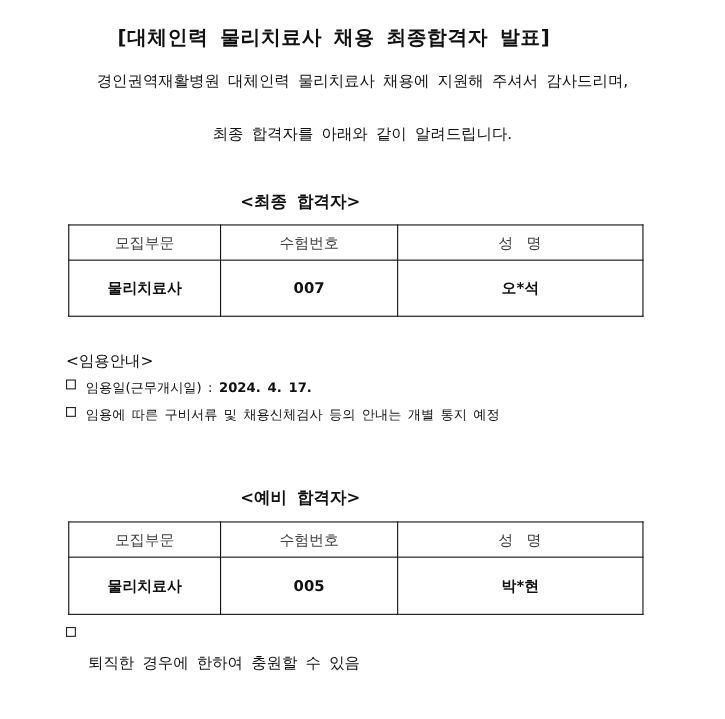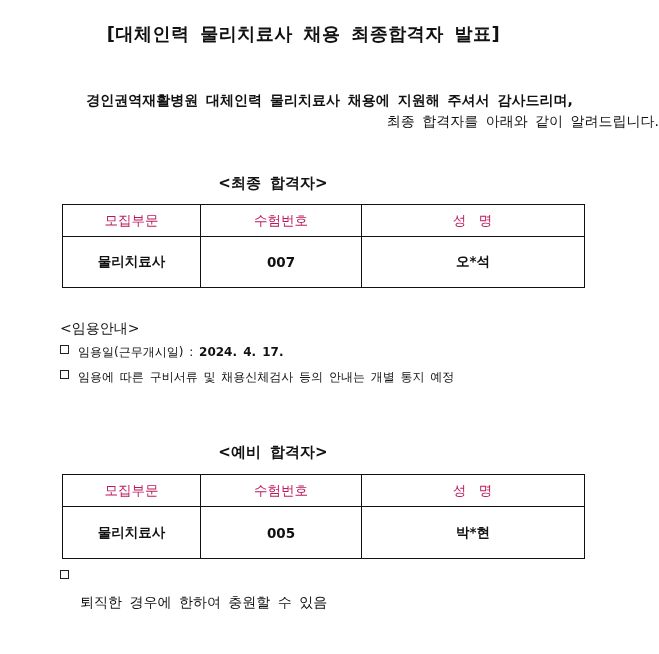--- a/index.html
+++ b/index.html
@@ -27,22 +27,22 @@
       word-spacing: 4px;
     }
     .intro {
       position: absolute;
       left: 0;
       width: 659px;
       text-align: center;
       font-size: 14px;
       word-spacing: 3px;
     }
-    .intro.l1 { top: 92px; font-weight: bold; }
-    .intro.l2 { top: 113px; text-align: right; }
+    .intro.l1 { top: 65px; }
+    .intro.l2 { top: 113px; }
     .section-title {
       position: absolute;
       left: 0;
       width: 546px;
       text-align: center;
       font-size: 15px;
       font-weight: bold;
       word-spacing: 4px;
     }
     .section-title.final { top: 174px; }
@@ -60,21 +60,21 @@
     table.result.reserve { top: 474px; }
     table.result th, table.result td {
       border: 1.3px solid #111111;
       text-align: center;
       vertical-align: middle;
       padding: 0;
     }
     table.result th {
       font-weight: normal;
       height: 31px;
-      color: #be185d;
+      color: #404040;
     }
     table.result td {
       font-weight: bold;
       height: 50px;
     }
     table.result.reserve td { height: 51px; }
     .col1 { width: 138px; }
     .col2 { width: 161px; }
     .col3 { width: 223px; }
 

